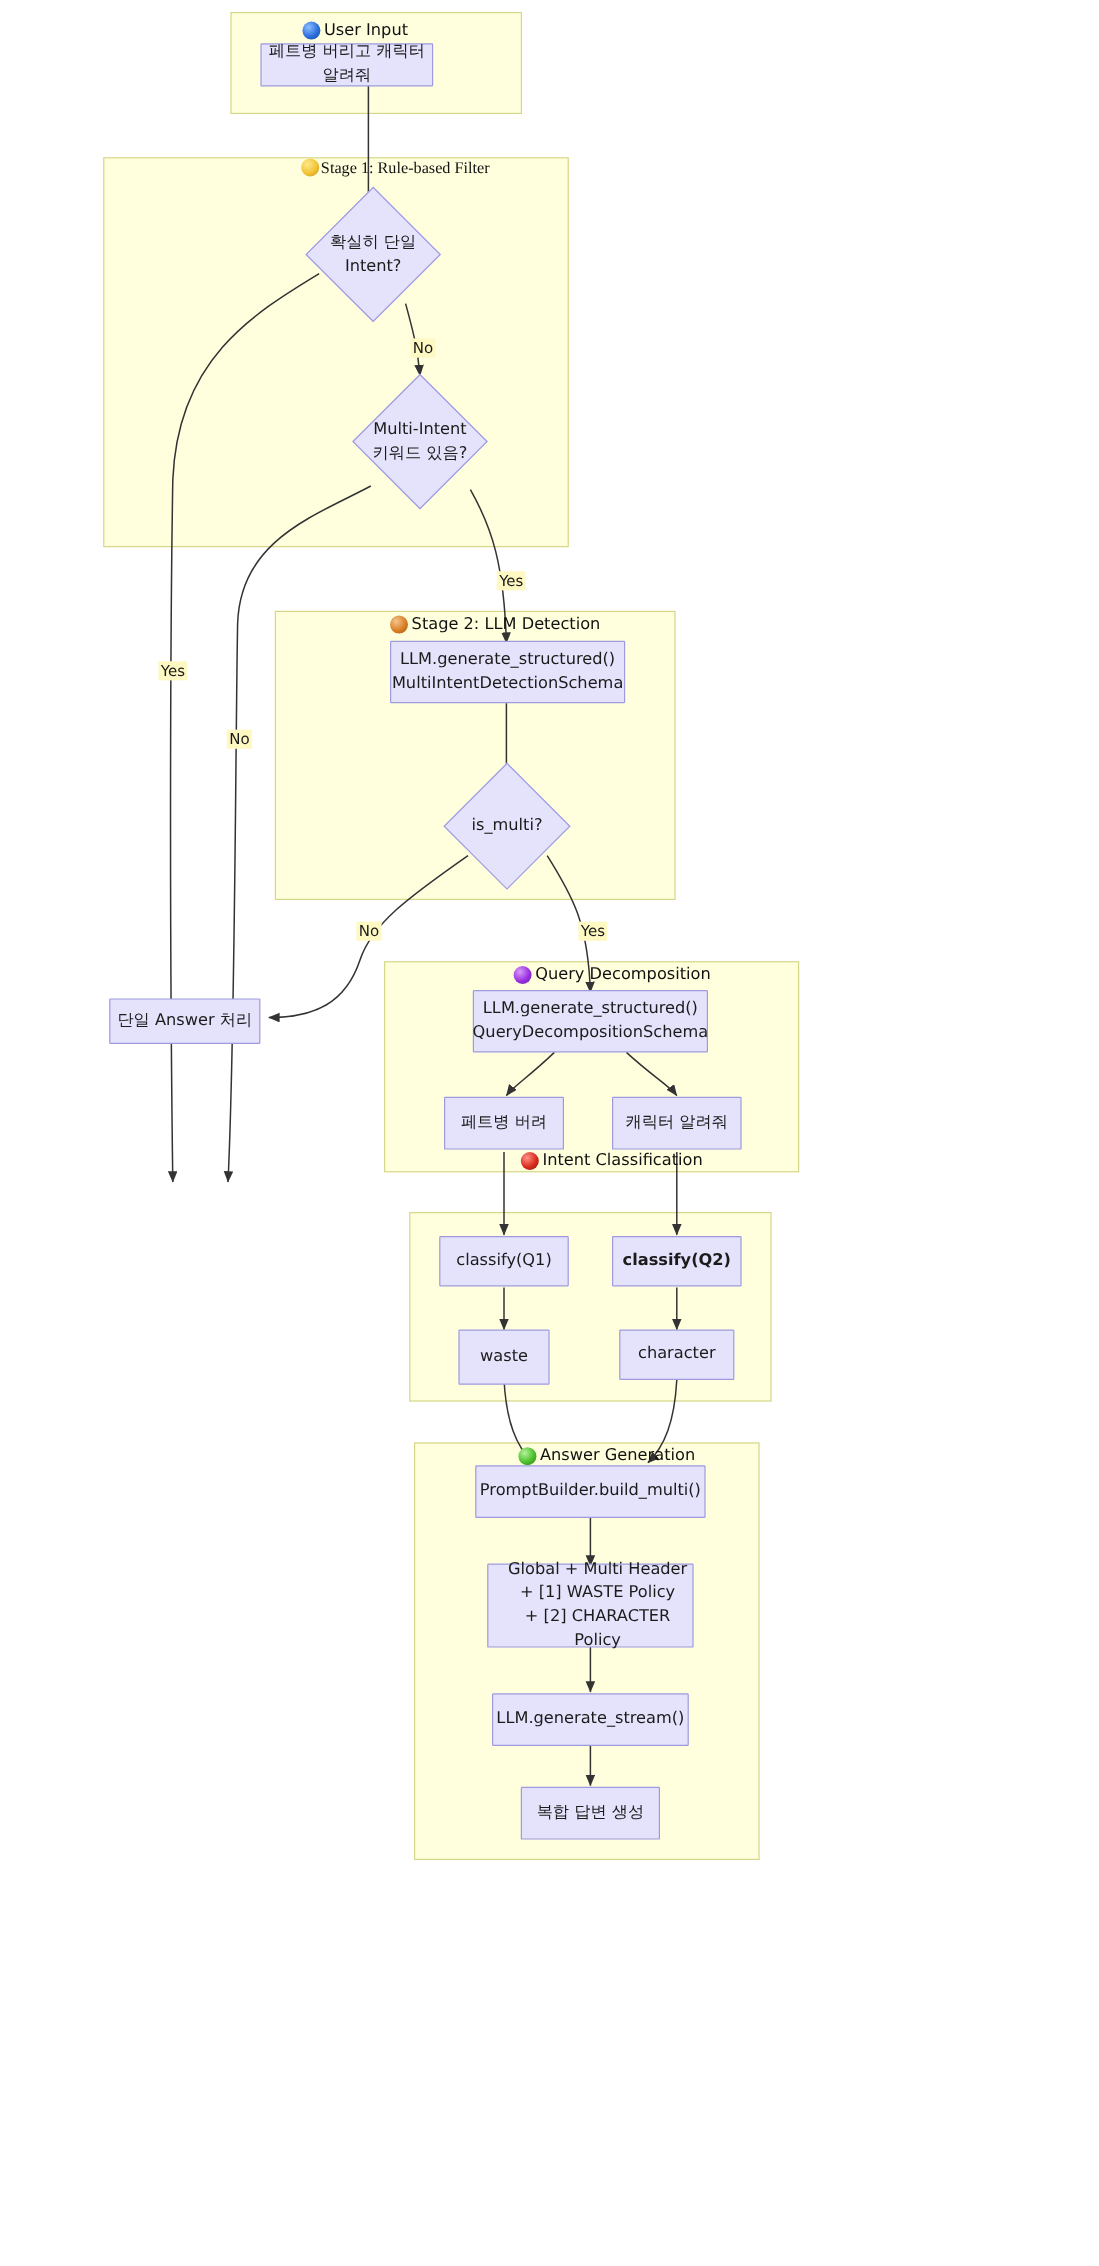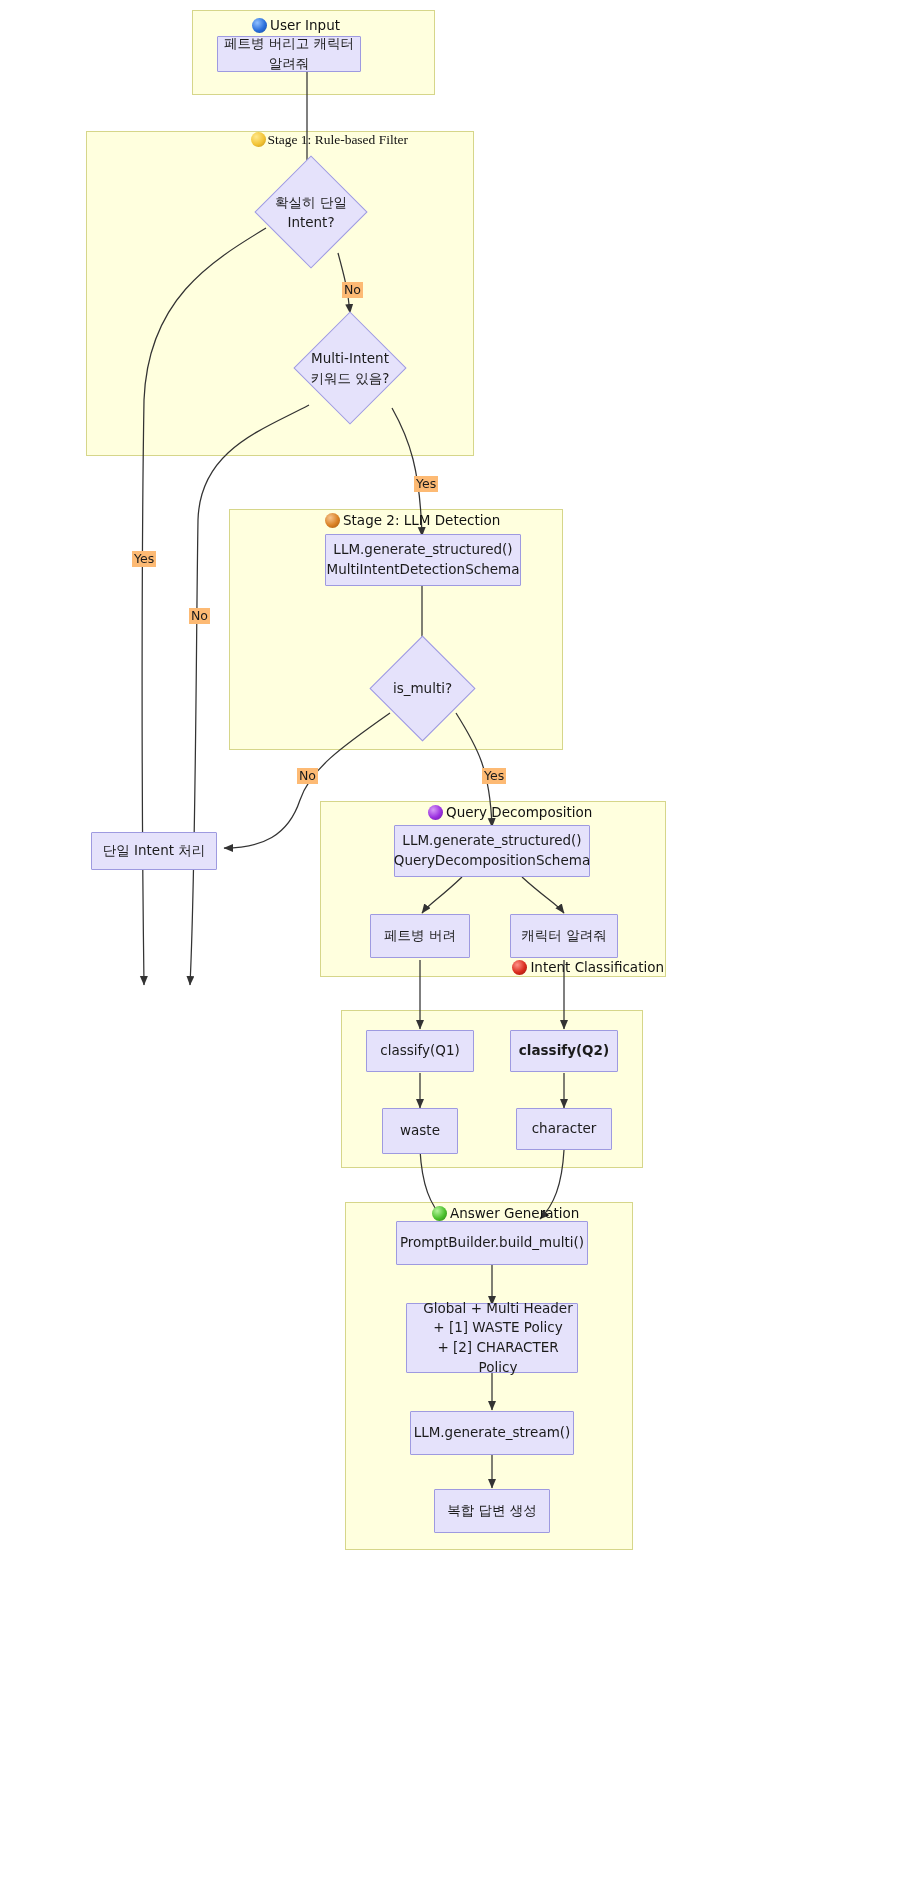--- a/index.html
+++ b/index.html
@@ -6,21 +6,21 @@
   body{font-family:"DejaVu Sans","Liberation Sans",sans-serif;}
   #canvas{position:relative;width:916px;height:1888px;overflow:hidden;background:#fff;}
   .subgraph{position:absolute;background:#ffffde;border:1px solid #d6d68a;box-sizing:border-box;}
   .sg-title{position:absolute;display:flex;align-items:center;gap:2px;font-size:13.5px;color:#111;white-space:nowrap;line-height:1.25;}
   .sg-title.wrap{white-space:normal;text-align:right;display:block;font-family:Liberation Serif, serif;}
   .sg-title .bullet{display:inline-block;width:15px;height:15px;border-radius:50%;vertical-align:-3px;margin-right:1px;}
   .node{position:absolute;background:#e5e2fb;border:1px solid #9e9ae0;box-sizing:border-box;display:flex;align-items:center;justify-content:center;text-align:center;font-size:13.5px;color:#1b1b1b;line-height:1.45;border-radius:1px;}
   .diamond{position:absolute;display:flex;align-items:center;justify-content:center;}
   .diamond .dsurf{position:absolute;left:0;top:0;width:100%;height:100%;background:#e5e2fb;border:1px solid #9e9ae0;transform:rotate(45deg);box-sizing:border-box;}
   .diamond .dlabel{position:relative;z-index:2;text-align:center;font-size:13.5px;color:#1b1b1b;line-height:1.5;white-space:nowrap;}
-  .edgelabel{position:absolute;background:#fdba74;font-size:12.5px;color:#1b1b1b;padding:0 2px;line-height:1.25;z-index:5;}
+  .edgelabel{position:absolute;background:#fef9c3;font-size:12.5px;color:#1b1b1b;padding:0 2px;line-height:1.25;z-index:5;}
   svg.edges{position:absolute;left:0;top:0;width:916px;height:1888px;overflow:visible;pointer-events:none;z-index:1;}
   .node,.diamond,.sg-title,.edgelabel{z-index:3;}
   .subgraph{z-index:0;}
 </style>
 </head>
 <body>
 
 <div id="canvas">
 
   <div class="subgraph" style="left:192px;top:10px;width:243px;height:85px;"></div>
@@ -89,21 +89,21 @@
   <div class="sg-title" style="left:325px;top:512px;width:230px;">
     <span class="bullet" style="background:radial-gradient(circle at 35% 32%, #f6c48e 0%, #d98024 55%, #9c5410 100%);"></span>
     <span>Stage 2: LLM Detection</span>
   </div>
 
   <div class="sg-title" style="left:428px;top:804px;width:230px;">
     <span class="bullet" style="background:radial-gradient(circle at 35% 32%, #d79bf7 0%, #9b30e0 55%, #691a9c 100%);"></span>
     <span>Query Decomposition</span>
   </div>
 
-  <div class="sg-title" style="left:434px;top:959px;width:230px;justify-content:flex-end;">
+  <div class="sg-title" style="left:434px;top:959px;width:230px;">
     <span class="bullet" style="background:radial-gradient(circle at 35% 32%, #ff9288 0%, #d92b1c 55%, #8e140a 100%);"></span>
     <span>Intent Classification</span>
   </div>
 
   <div class="sg-title" style="left:432px;top:1205px;width:230px;">
     <span class="bullet" style="background:radial-gradient(circle at 35% 32%, #b4f39c 0%, #4cc02c 55%, #2a7a15 100%);"></span>
     <span>Answer Generation</span>
   </div>
 
   <div class="node" style="left:217px;top:36px;width:144px;height:36px;">
@@ -130,21 +130,21 @@
     <span>LLM.generate_structured()</span>
     <span>MultiIntentDetectionSchema</span>
   </div>
 
   <div class="diamond" style="left:385px;top:651px;width:75px;height:75px;">
     <span class="dsurf"></span>
     <span class="dlabel">is_multi?</span>
   </div>
 
   <div class="node" style="left:91px;top:832px;width:126px;height:38px;">
-    <span>단일 Intent 처리</span>
+    <span>단일 Answer 처리</span>
   </div>
 
   <div class="node" style="left:394px;top:825px;width:196px;height:52px;flex-direction:column;">
     <span>LLM.generate_structured()</span>
     <span>QueryDecompositionSchema</span>
   </div>
 
   <div class="node" style="left:370px;top:914px;width:100px;height:44px;">
     <span>페트병 버려</span>
   </div>

